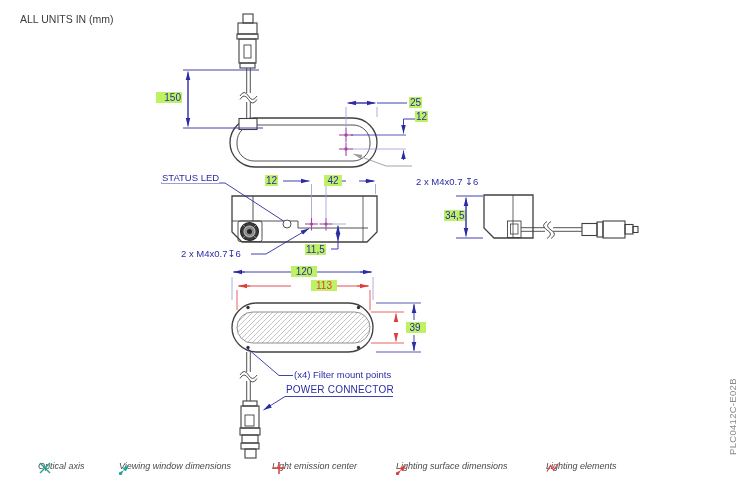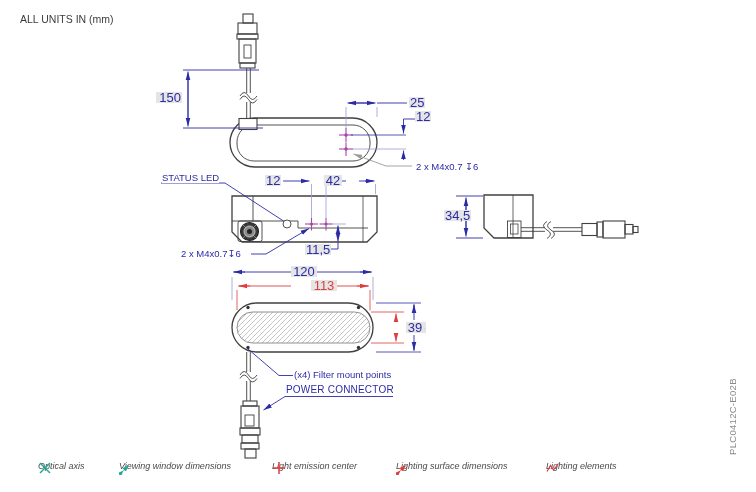--- a/index.html
+++ b/index.html
@@ -1,20 +1,20 @@
 <!DOCTYPE html>
 <html><head>
 <meta charset="utf-8">
 <style>
   html,body{margin:0;padding:0;background:#fff;}
   .canvas{position:relative;width:756px;height:492px;background:#ffffff;overflow:hidden;
           font-family:"Liberation Sans",sans-serif;}
   .t{position:absolute;white-space:nowrap;line-height:11px;}
   .note{font-size:10.5px;color:#3c3c3c;}
-  .dim{font-size:13px;color:#2b2ba6;background:#e5e5e5;padding:0 1px;}
+  .dim{font-size:10px;color:#2b2ba6;background:#bef264;padding:0 1px;}
   .dim.red{color:#e03c3c;margin-left:20px;}
   .dim.ctr{text-align:center;}
   .lbl{font-size:9.5px;color:#2b2ba6;background:#fff;}
   .legend-item{position:absolute;display:flex;align-items:center;gap:5px;}
   .legend-item span.cap{font-size:9px;font-style:italic;color:#4a4a4a;white-space:nowrap;}
   .partno{position:absolute;left:727px;top:455px;width:110px;font-size:9.5px;color:#8a8a8a;
           transform:rotate(-90deg);transform-origin:0 0;letter-spacing:0.3px;}
   svg{position:absolute;left:0;top:0;}
 </style>
 </head>
@@ -235,21 +235,21 @@
       <line x1="285" y1="396.5" x2="393" y2="396.5"></line>
       <line x1="285" y1="396.5" x2="263.5" y2="410" marker-end="url(#aN)"></line>
     </g>
   </svg>
 
   <div class="t note" style="left:20px;top:14px">ALL UNITS IN (mm)</div>
 
   <div class="t dim" style="left:156px;top:92px;width:24px;text-align:right">150</div>
   <div class="t dim" style="left:409px;top:97px">25</div>
   <div class="t dim" style="left:415px;top:111px">12</div>
-  <div class="t lbl" style="left:416px;top:161px">2 x M4x0.7 ↧6</div>
+  <div class="t lbl" style="left:416px;top:176px">2 x M4x0.7 ↧6</div>
 
   <div class="t lbl" style="left:162px;top:172px">STATUS LED</div>
   <div class="t dim" style="left:265px;top:175px">12</div>
   <div class="t dim ctr" style="left:324px;top:175px;width:16px">42</div>
   <div class="t dim" style="left:305px;top:244px">11,5</div>
   <div class="t lbl" style="left:181px;top:248px">2 x M4x0.7↧6</div>
 
   <div class="t dim" style="left:444px;top:210px">34,5</div>
 
   <div class="t dim ctr" style="left:291px;top:266px;width:24px">120</div>

